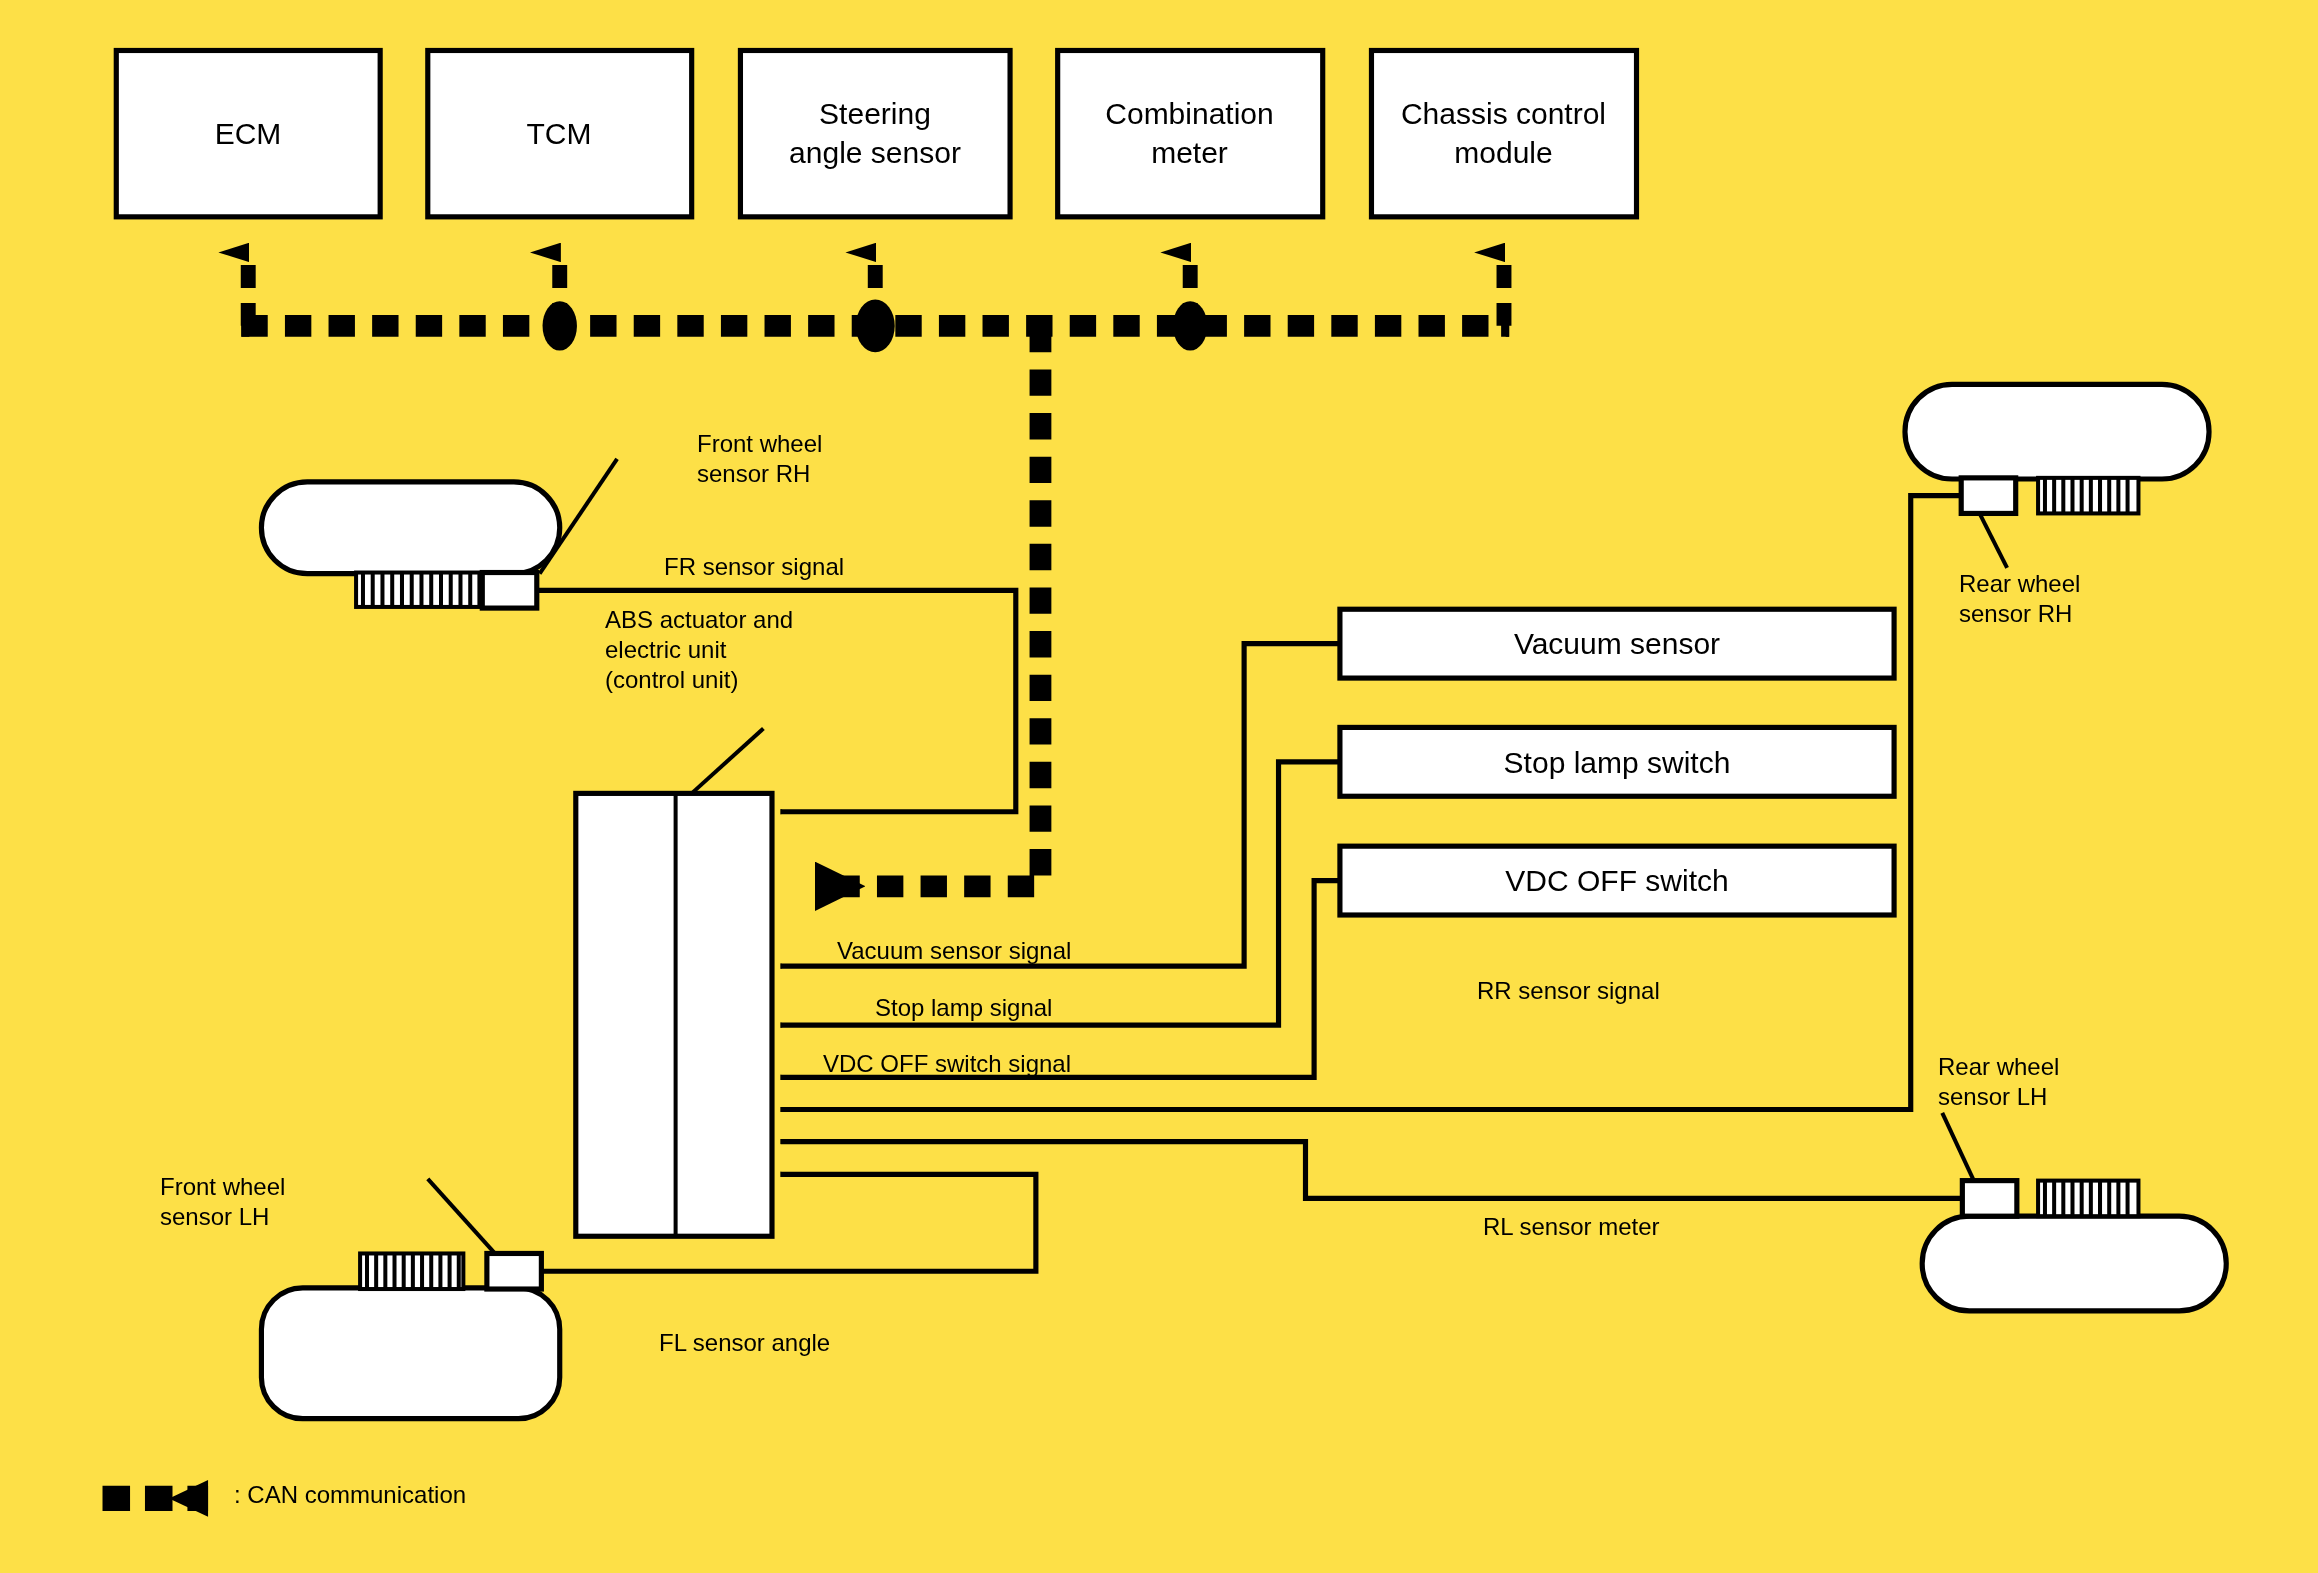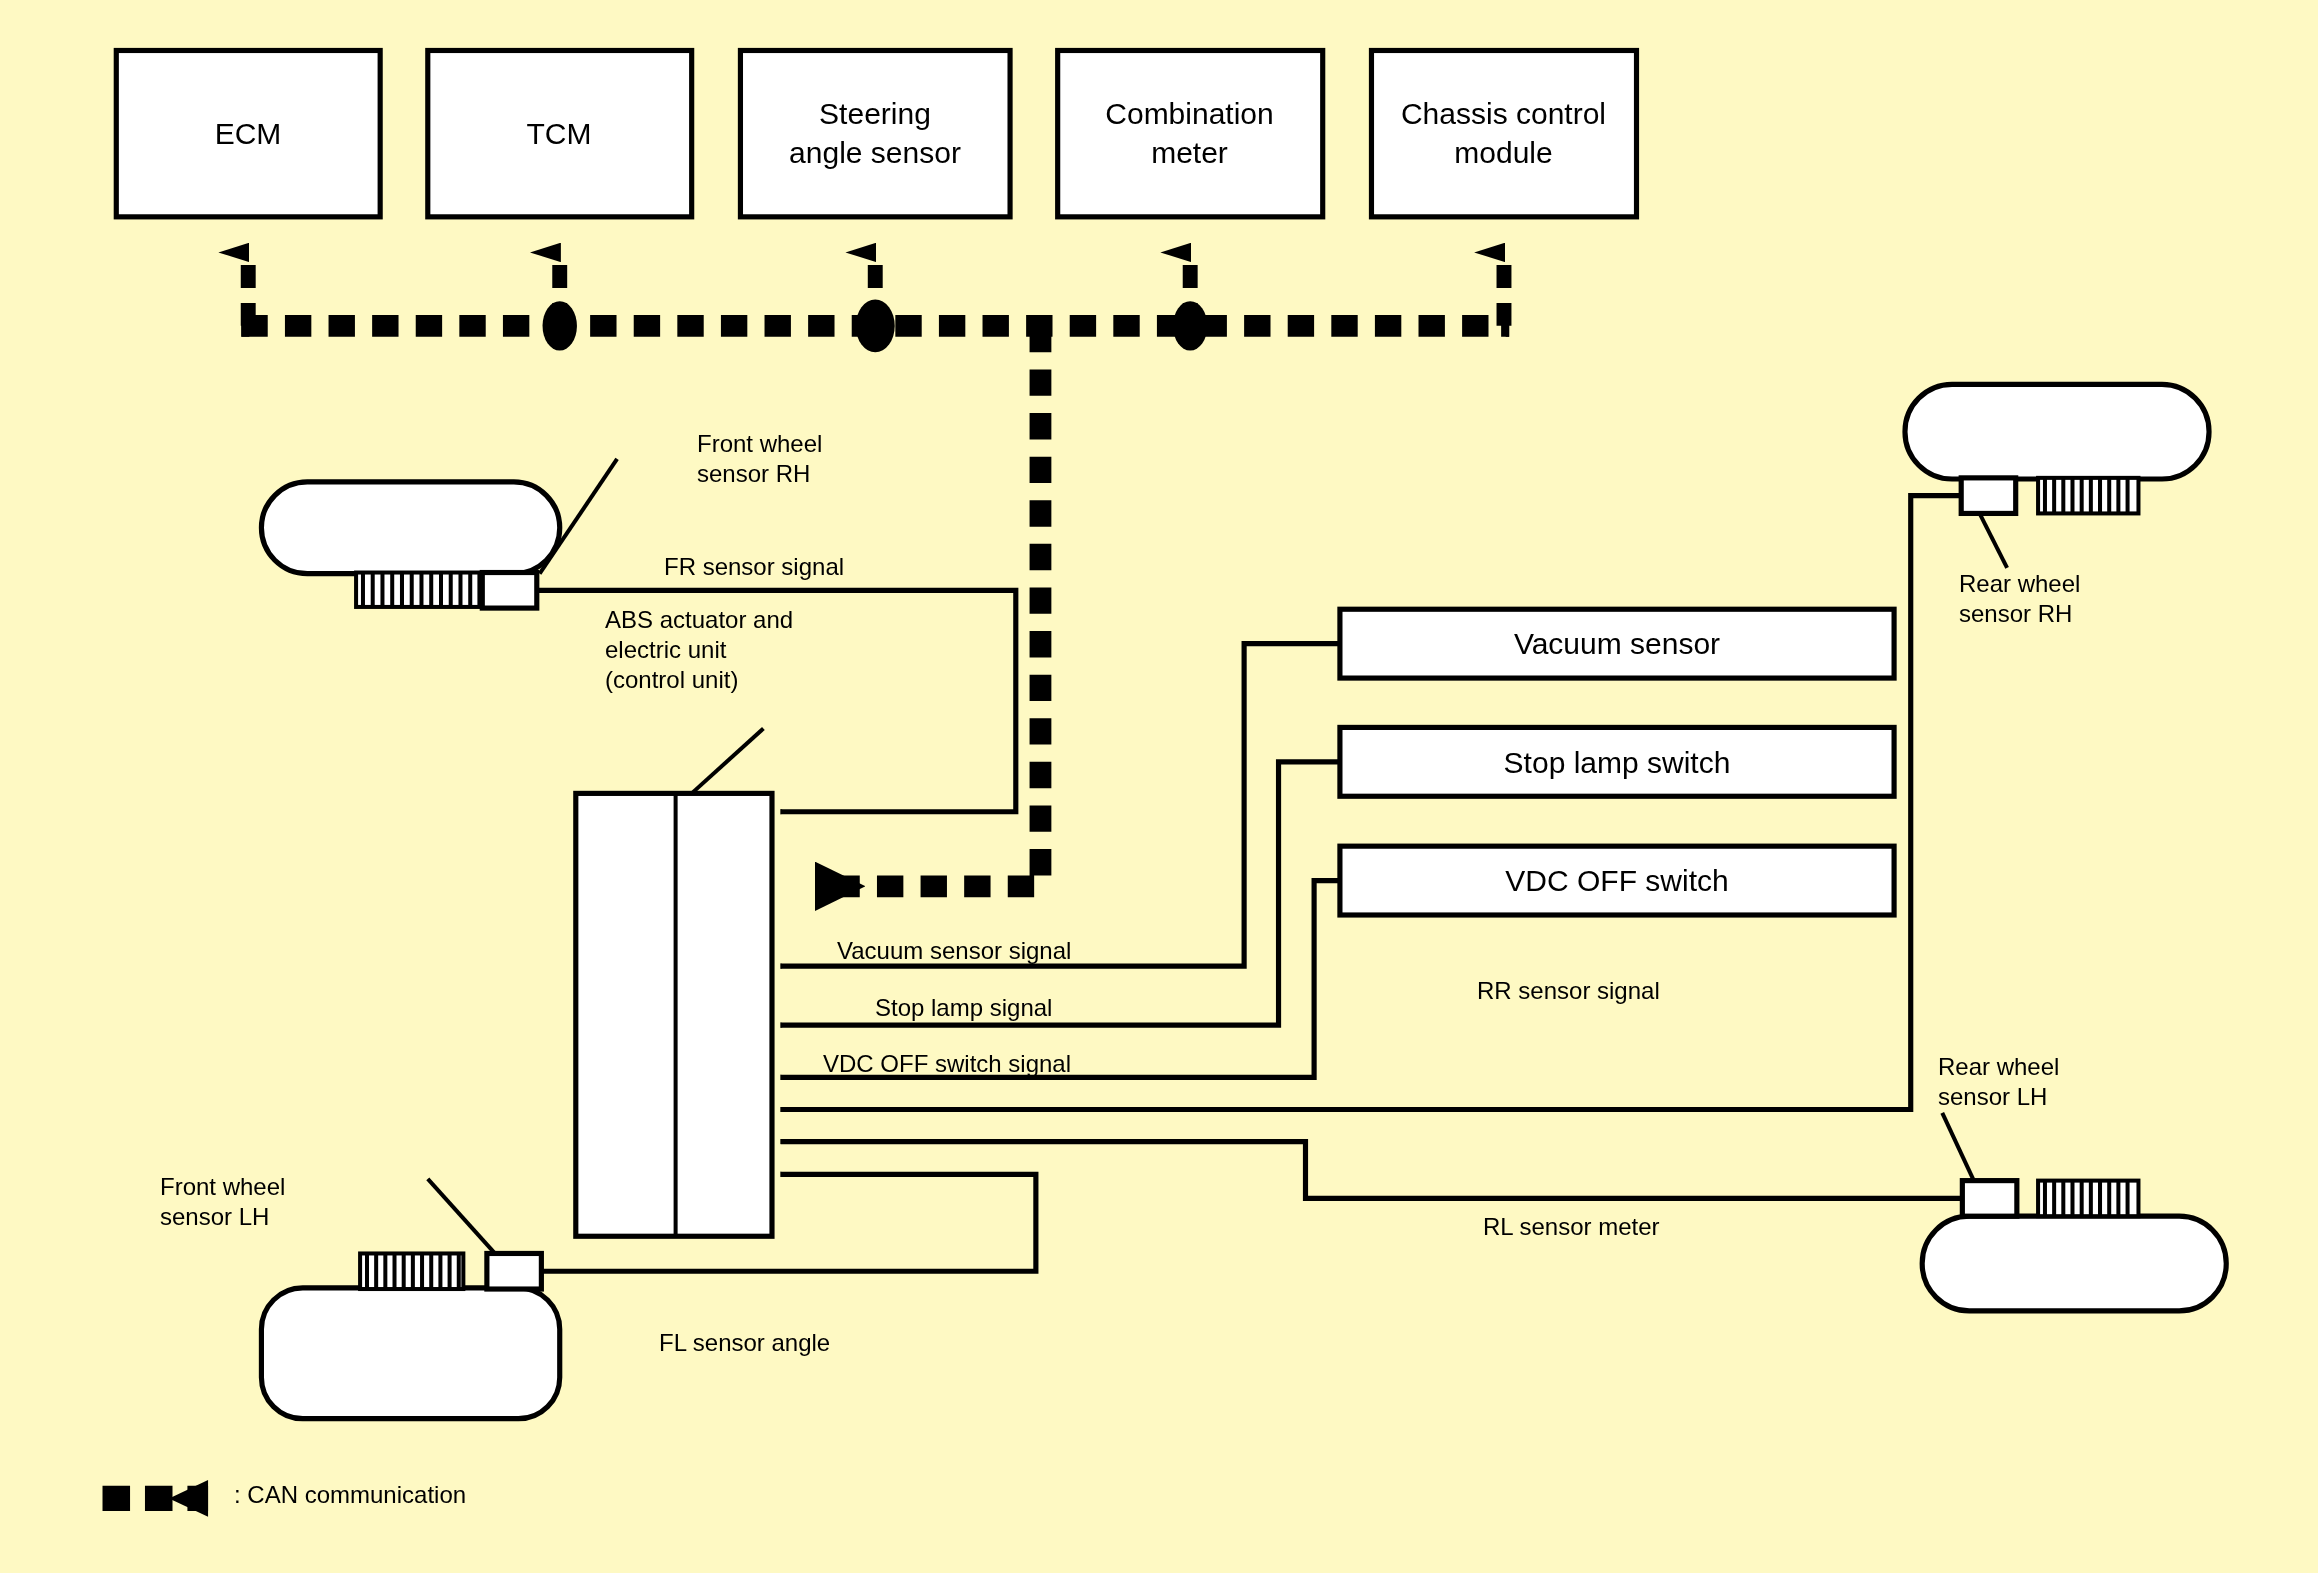--- a/index.html
+++ b/index.html
@@ -1,19 +1,19 @@
 <!DOCTYPE html>
 <html style="font-size:9.2px"><head>
 <meta charset="utf-8">
 <style>
   html,body{margin:0;padding:0;background:#ffffff;}
   #stage{
     position:relative;
     width:2319px;height:1573px;
-    background:#fef9c3;
+    background:#fde047;
     font-family:"Liberation Sans", sans-serif;
     color:#000000;
     overflow:hidden;
     text-decoration:underline;
   }
   svg#canvas{position:absolute;left:0;top:0;width:2319px;height:1573px;}
 
   .lbl{position:absolute;color:#000;font-family:"Liberation Sans",sans-serif;
        font-size:24px;line-height:1.25;white-space:pre;}
   .boxlbl{position:absolute;display:flex;align-items:center;justify-content:center;

